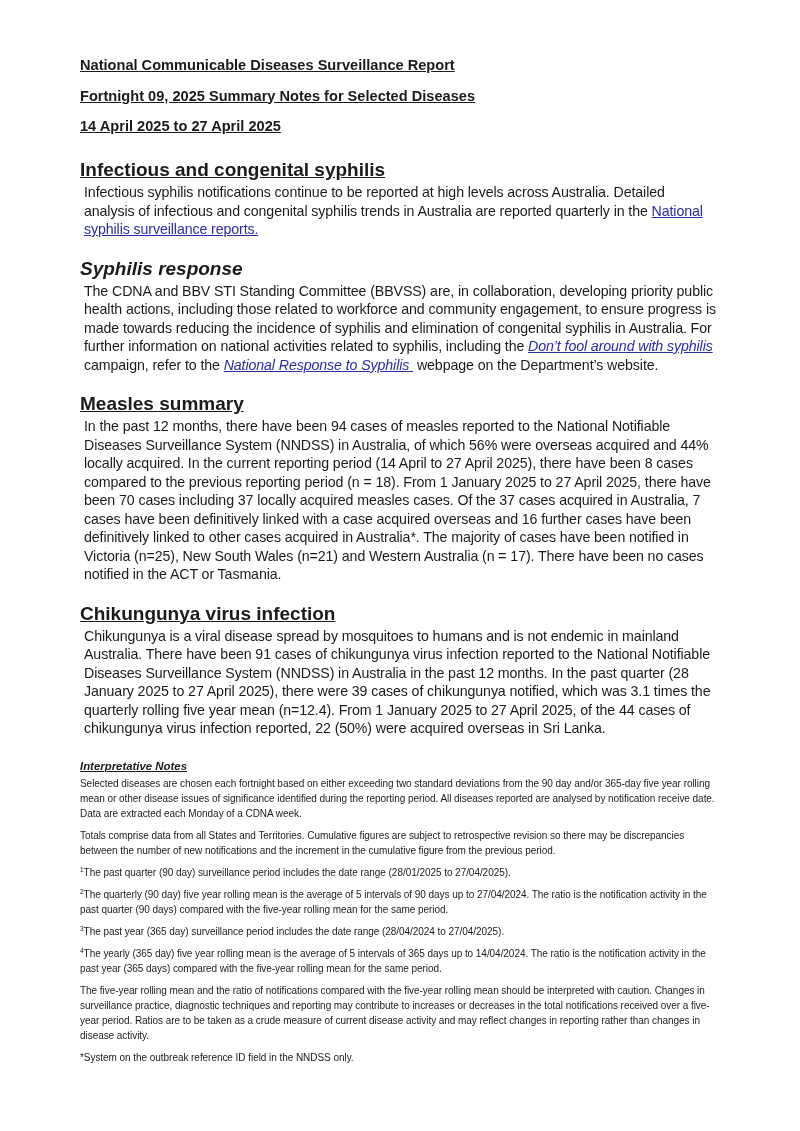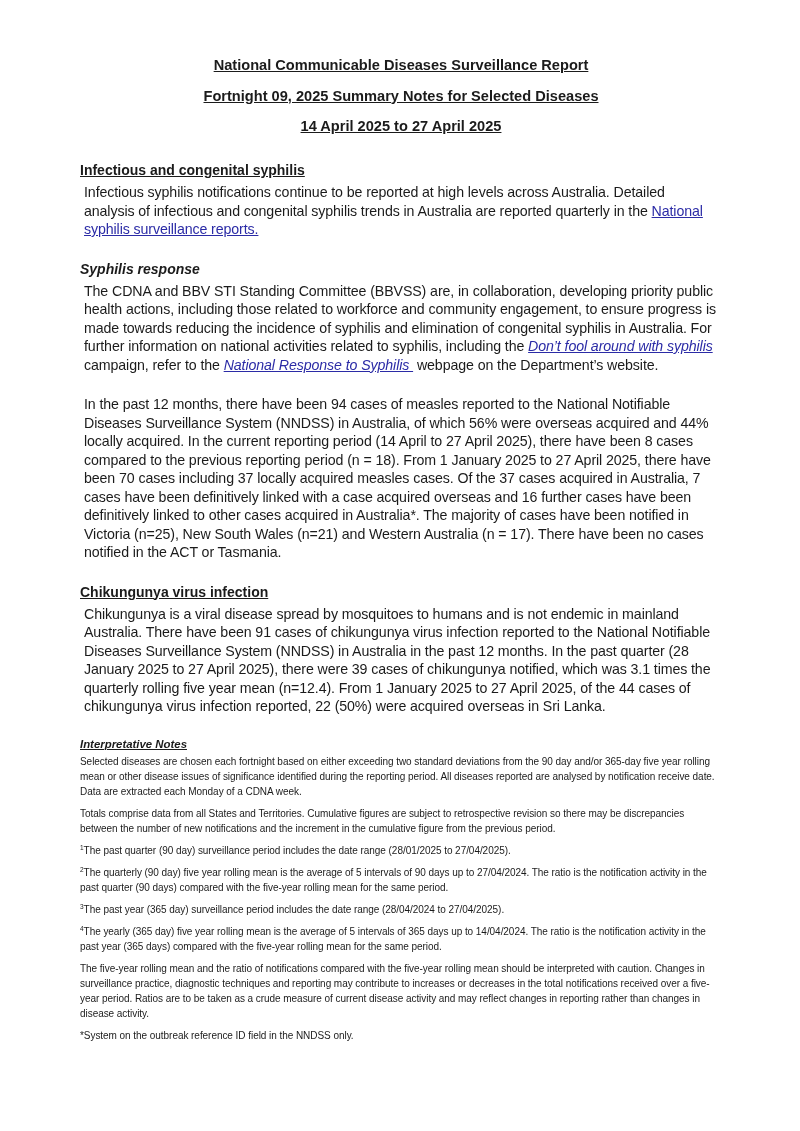--- a/index.html
+++ b/index.html
@@ -6,30 +6,30 @@
   body {
     width: 800px; height: 1131px;
     font-family: "Liberation Sans", sans-serif;
     color: #1b1b1b;
     -webkit-font-smoothing: antialiased;
     overflow: hidden;
   }
   .page { padding: 57px 78px 0 80px; box-sizing: border-box; width: 800px; }
 
   
-  .title-block { text-align: center; margin-bottom: 27px; }
+  .title-block { margin-bottom: 27px; }
   .title-line {
     font-size: 14.6px; font-weight: bold; text-decoration: underline;
     line-height: 16px; margin: 0 0 14.5px 0;
   }
 
   
   .section { margin-bottom: 21px; }
   .sec-heading {
-    font-size: 14px; font-weight: bold; margin: 0 0 2px 0; line-height: 18px;
+    font-size: 19px; font-weight: bold; margin: 0 0 2px 0; line-height: 18px;
   }
   .h-bold-underline { text-decoration: underline; }
   .h-bold-italic { font-style: italic; }
   .body-par {
     font-size: 14.2px; line-height: 18.5px; margin: 4px;
     letter-spacing: -0.1px;
   }
   .seg-plain { }
   a.seg-link, a.seg-link-italic {
     color: #2b2ba6; text-decoration: underline; cursor: pointer;
@@ -62,20 +62,21 @@
   <div id="sections">
       <section class="section">
         <h2 class="sec-heading h-bold-underline">Infectious and congenital syphilis</h2>
         <p class="body-par"><span class="seg-plain">Infectious syphilis notifications continue to be reported at high levels across Australia. Detailed analysis of infectious and congenital syphilis trends in Australia are reported quarterly in the </span><a href="#" class="seg-link">National syphilis surveillance reports.</a></p>
       </section>
       <section class="section">
         <h2 class="sec-heading h-bold-italic">Syphilis response</h2>
         <p class="body-par"><span class="seg-plain">The CDNA and BBV STI Standing Committee (BBVSS) are, in collaboration, developing priority public health actions, including those related to workforce and community engagement, to ensure progress is made towards reducing the incidence of syphilis and elimination of congenital syphilis in Australia. For further information on national activities related to syphilis, including the </span><a href="#" class="seg-link-italic">Don’t fool around with syphilis</a><span class="seg-plain"> campaign, refer to the </span><a href="#" class="seg-link-italic">National Response to Syphilis&nbsp;</a><span class="seg-plain"> webpage on the Department’s website.</span></p>
       </section>
       <section class="section">
+        <h2 class="sec-heading h-bold-underline">Measles summary</h2>
         <p class="body-par"><span class="seg-plain">In the past 12 months, there have been 94 cases of measles reported to the National Notifiable Diseases Surveillance System (NNDSS) in Australia, of which 56% were overseas acquired and 44% locally acquired. In the current reporting period (14 April to 27 April 2025), there have been 8 cases compared to the previous reporting period (n = 18). From 1 January 2025 to 27 April 2025, there have been 70 cases including 37 locally acquired measles cases. Of the 37 cases acquired in Australia, 7 cases have been definitively linked with a case acquired overseas and 16 further cases have been definitively linked to other cases acquired in Australia*.  The majority of cases have been notified in Victoria (n=25), New South Wales (n=21) and Western Australia (n = 17). There have been no cases notified in the ACT or Tasmania.</span></p>
       </section>
       <section class="section">
         <h2 class="sec-heading h-bold-underline">Chikungunya virus infection</h2>
         <p class="body-par"><span class="seg-plain">Chikungunya is a viral disease spread by mosquitoes to humans and is not endemic in mainland Australia. There have been 91 cases of chikungunya virus infection reported to the National Notifiable Diseases Surveillance System (NNDSS) in Australia in the past 12 months. In the past quarter (28 January 2025 to 27 April 2025), there were 39 cases of chikungunya notified, which was 3.1 times the quarterly rolling five year mean (n=12.4). From 1 January 2025 to 27 April 2025, of the 44 cases of chikungunya virus infection reported, 22 (50%) were acquired overseas in Sri Lanka.</span></p>
       </section>
     </div>
 
   <div class="notes">
     <h3 class="notes-heading">Interpretative Notes</h3>

